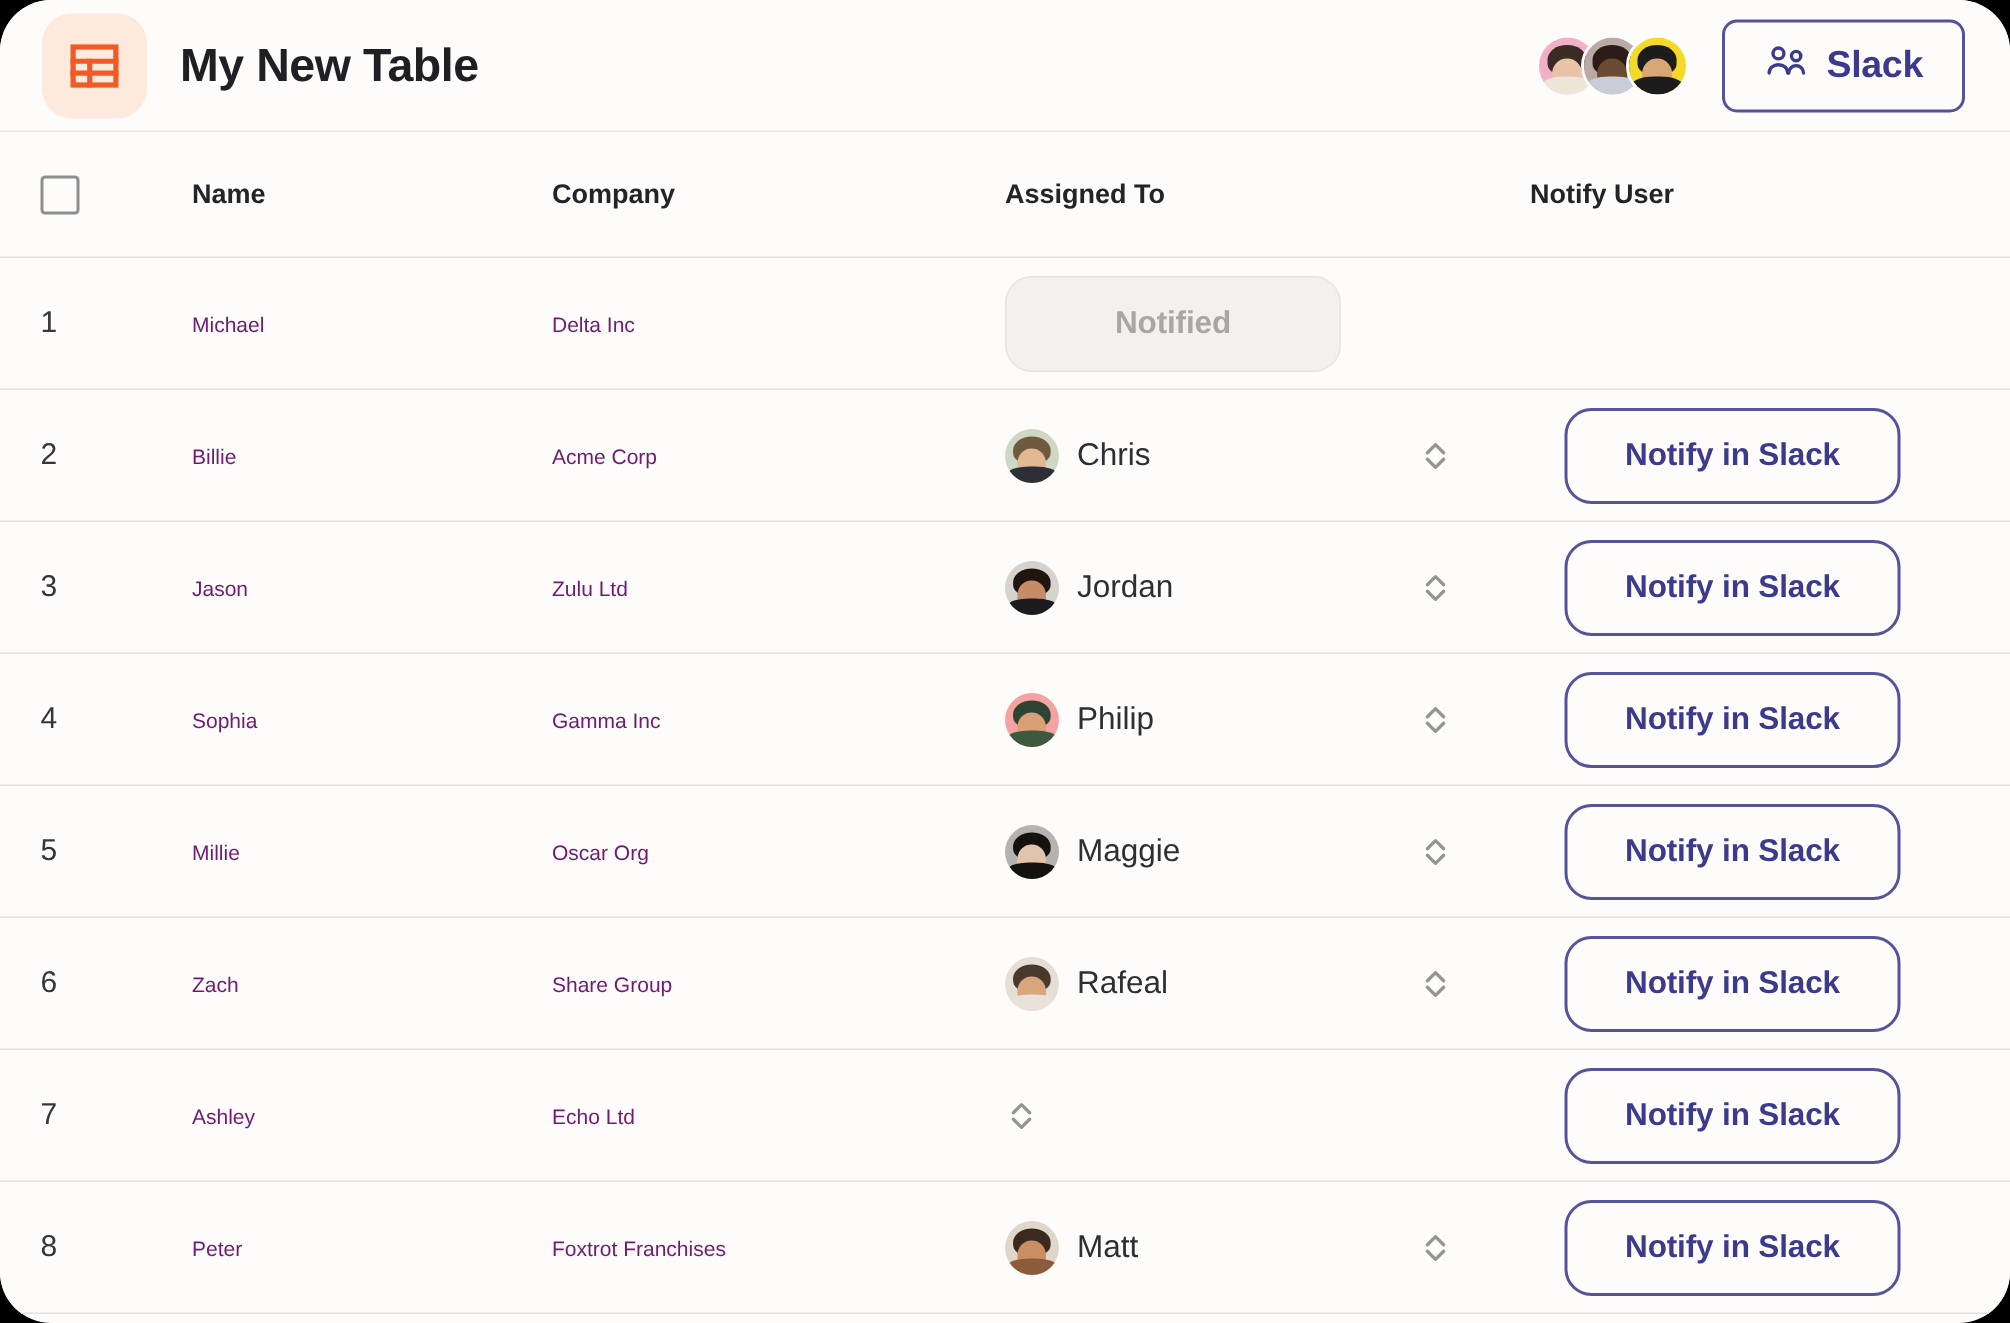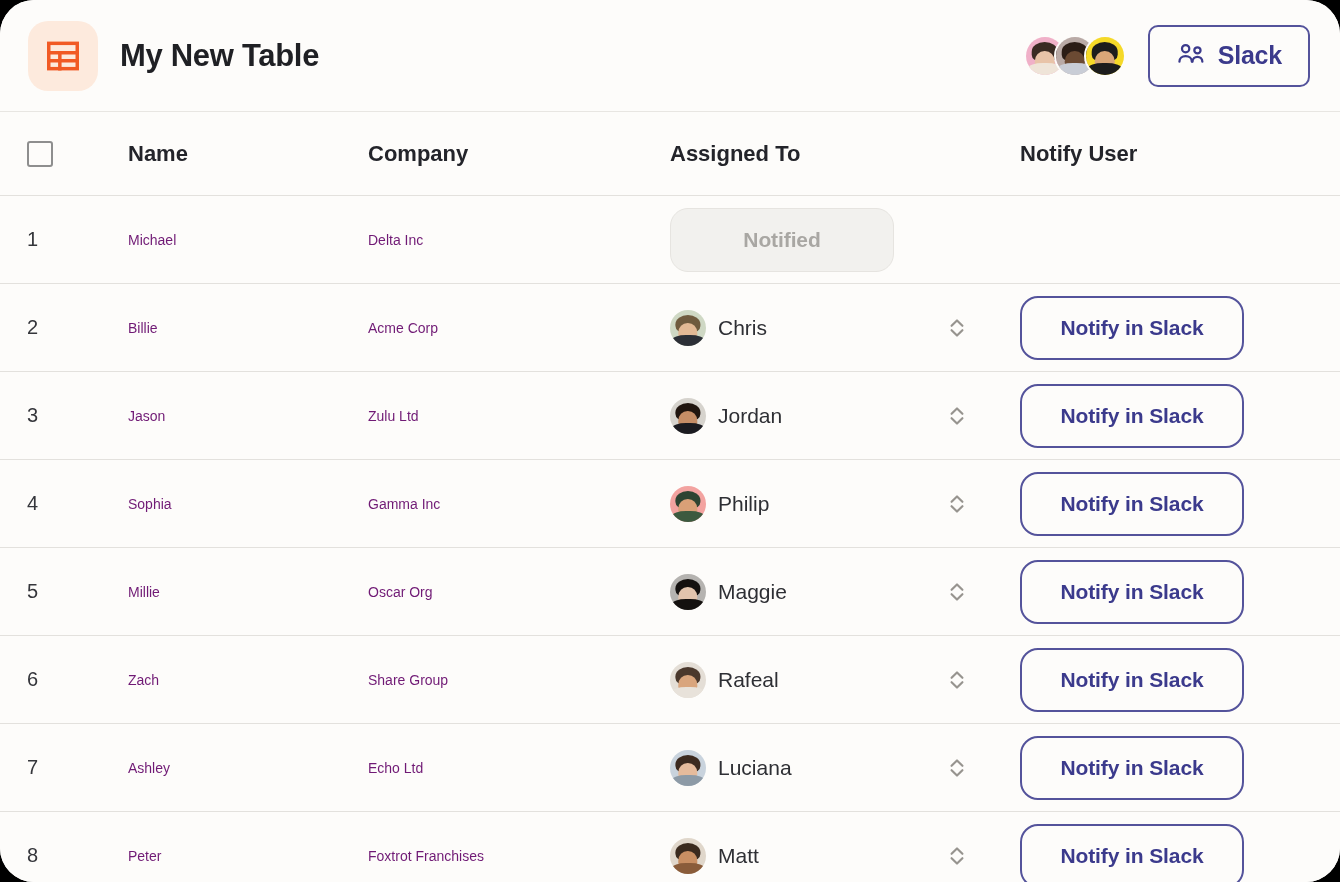--- a/index.html
+++ b/index.html
@@ -17,21 +17,21 @@
     left: 0; top: 0;
     width: 1340px;
     height: 882px;
     background: #fdfcfa;
     border-radius: 34px;
     overflow: hidden;
   }
 
   
   #title-bar {
-    height: 112px;
+    height: 88px;
     display: flex;
     align-items: center;
     padding: 0 30px 0 28px;
     background: #fdfcfa;
     border-bottom: 1px solid #e8e6e2;
   }
 
   #table-icon-badge {
     width: 70px; height: 70px;
     border-radius: 20px;
@@ -109,21 +109,21 @@
   }
 
   
   .col-select  { width: 128px; padding-left: 27px; flex: 0 0 auto; }
   .col-name    { width: 240px; flex: 0 0 auto; }
   .col-company { width: 302px; flex: 0 0 auto; }
   .col-assign  { width: 350px; flex: 0 0 auto; display: flex; align-items: center; }
   .col-notify  { flex: 1 1 auto; }
 
   .header-cell {
-    font-size: 22px;
+    font-size: 18px;
     font-weight: bold;
     color: #23242a;
   }
   .body-cell {
     font-size: 14px;
     color: #701a75;
     font-weight: normal;
   }
   .row-index {
     font-size: 20px;
@@ -174,20 +174,21 @@
     justify-content: center;
     font-size: 21px;
     font-weight: bold;
     letter-spacing: -0.1px;
   }
   .notify-button.active {
     border: 2px solid #54539b;
     background: #fdfcfa;
     color: #3b3a8c;
     cursor: pointer;
+    margin-left: 23px;
   }
   .notify-button.done {
     border: 1px solid #e6e4e0;
     background: #f2f1ee;
     color: #a9a7a3;
     cursor: default;
   }
 
   
   .face-bg { position: absolute; inset: 0; }
@@ -411,29 +412,20 @@
           </div>
           <div class="col-notify">
             <div class="notify-button active">Notify in Slack</div>
           </div>
         </div>
         <div class="table-row">
           <div class="col-select row-index">7</div>
           <div class="col-name body-cell">Ashley</div>
           <div class="col-company body-cell">Echo Ltd</div>
           <div class="col-assign">
-            <span class="assignee-wrap">
-              <span class="row-avatar">
-                <span class="face-bg" style="background:#c9d3dd"></span>
-                <span class="face-hair" style="background:#3c2a1f"></span>
-                <span class="face-head" style="background:#e6bb9c"></span>
-                <span class="face-body" style="background:#8d9aa6"></span>
-              </span>
-              <span class="assignee-name">Luciana</span>
-            </span>
             <span class="sort-toggle">
               <svg width="22" height="26" viewBox="0 0 20 24" fill="none" stroke="#97948f" stroke-width="2" stroke-linecap="round" stroke-linejoin="round">
                 <polyline points="5,10 10,5 15,10"></polyline>
                 <polyline points="5,14 10,19 15,14"></polyline>
               </svg>
             </span>
           </div>
           <div class="col-notify">
             <div class="notify-button active">Notify in Slack</div>
           </div>

